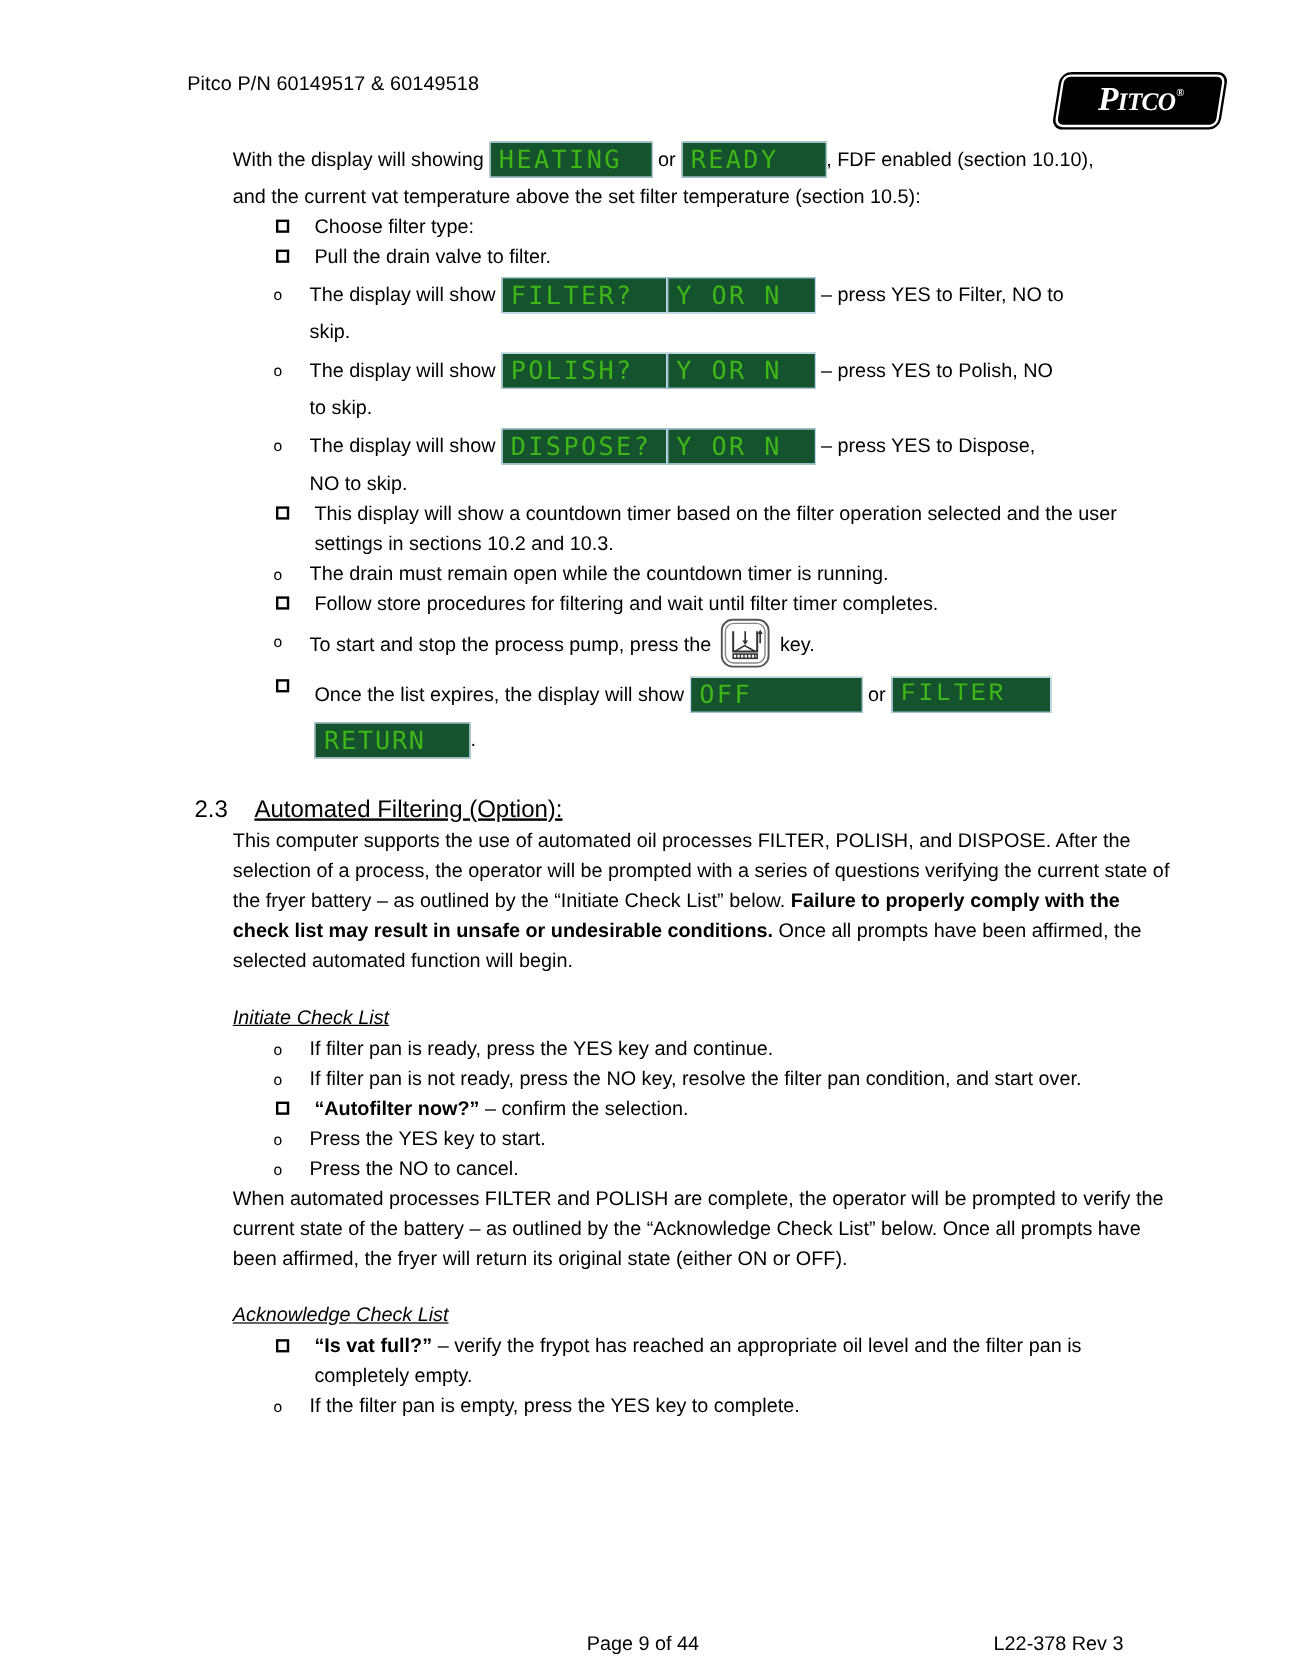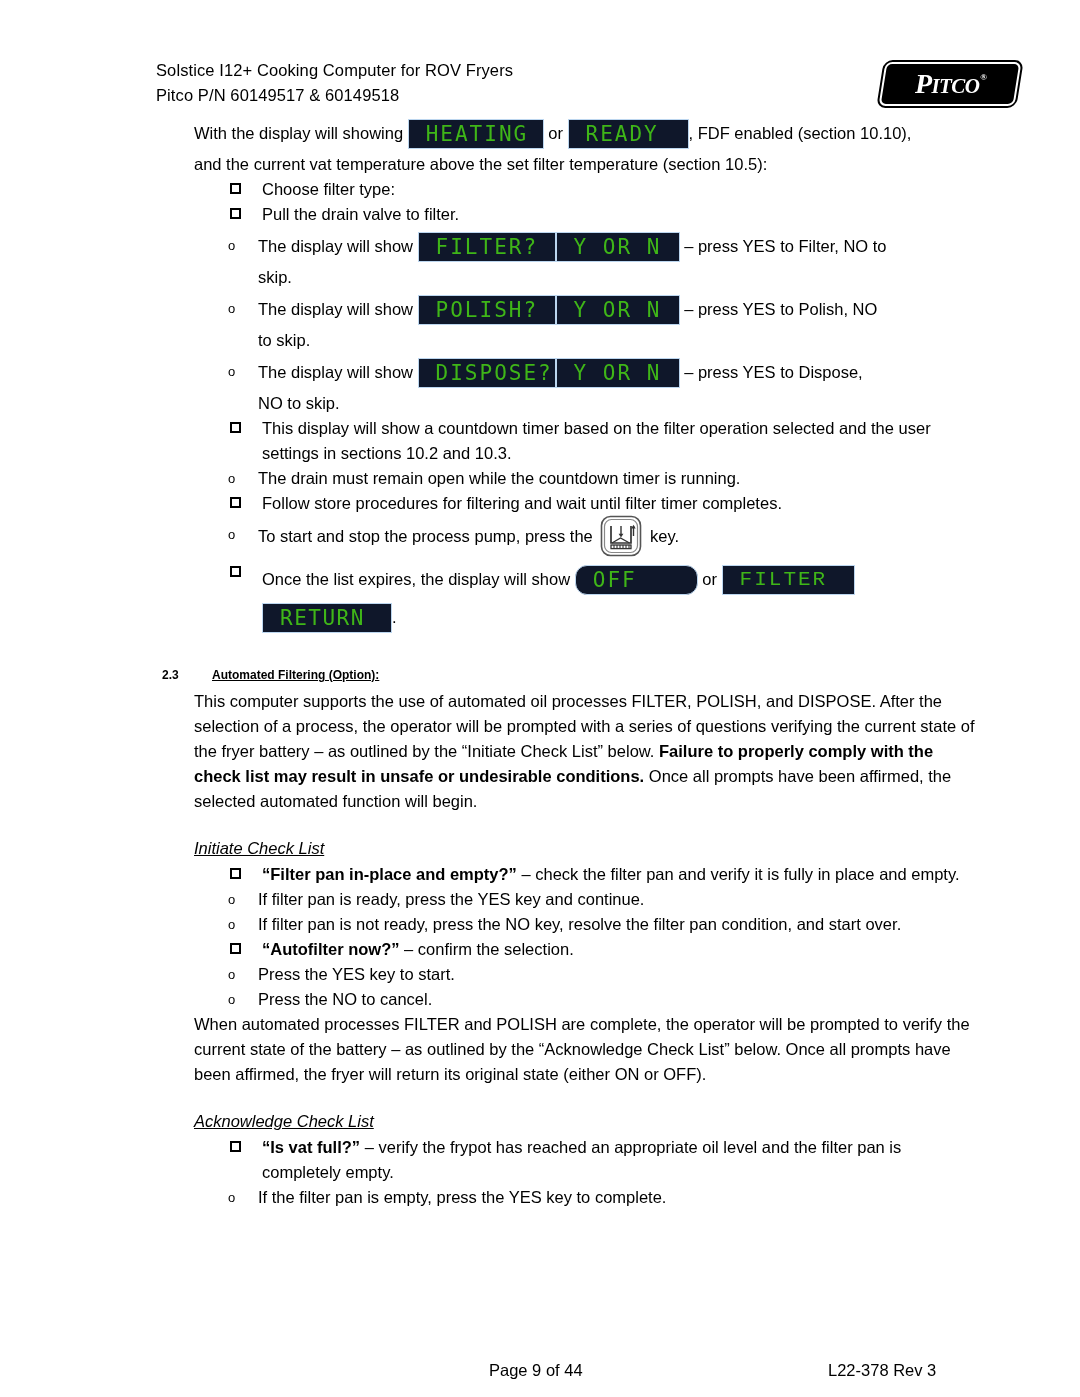--- a/index.html
+++ b/index.html
@@ -72,22 +72,22 @@
   h3.sec-head {
     font-size: 16px;
     font-weight: bold;
     margin: 5px 0 4px 0;
     padding-left: 46px;
     line-height: 22px;
   }
   h3.sec-head .num { display: inline-block; width: 56px; }
 
   h3.sec-head-2 {
-    font-size: 12px;
-    font-weight: bold;
+    font-size: 20px;
+    font-weight: normal;
     margin: 28px 0 3px 0;
     padding-left: 6px;
     line-height: 22px;
   }
   h3.sec-head-2 .num { display: inline-block; width: 50px; }
   h3.sec-head-2 .u { text-decoration: underline; }
 
   .checklist-title {
     font-size: 16.5px;
     font-style: italic;
@@ -158,39 +158,39 @@
   }
   ul.lv2 > li .cont { line-height: 25px; display: block; }
 
   .b { font-weight: bold; }
 
   
   .led {
     display: inline-block;
     vertical-align: middle;
     border: 1px solid #bcd6ef;
-    background: #0f172a;
+    background: #14532d;
     color: #3fb618;
     font-family: "DejaVu Sans Mono", monospace;
     font-size: 21px;
     line-height: 26px;
     height: 30px;
-    padding: 1px 7px 2px 17px;
+    padding: 1px 7px 2px 7px;
     letter-spacing: 2px;
     white-space: pre;
     position: relative;
     top: -1px;
     overflow: hidden;
     font-weight: 500;
   }
   .led.w-heating { width: 136px; }
   .led.w-ready   { width: 121px; }
   .led.w-prompt  { width: 138px; }
   .led.w-yorn    { width: 124px; }
-  .led.w-off     { width: 123px; border-radius: 12px; }
+  .led.w-off     { width: 144px; }
   .led.w-filter  { width: 133px; font-family: Liberation Mono, monospace; }
   .led.w-return  { width: 130px; letter-spacing: 1.5px; }
 
   
   .key-icon {
     display: inline-block;
     vertical-align: middle;
     width: 44px;
     height: 44px;
     position: relative;
@@ -216,21 +216,20 @@
     left: 828px;
   }
 </style>
 </head>
 <body>
 
 <div class="page">
 
   <div class="header">
     <div class="header-lines">
-      <div>Solstice I12+ Cooking Computer for ROV Fryers</div>
       <div>Pitco P/N 60149517 &amp; 60149518</div>
     </div>
     <div class="logo">
       <span class="logo-text"><span>P</span><span class="small">ITCO</span><span class="reg">®</span></span>
     </div>
   </div>
 
 
   <div class="lead">
     <span>With the display will showing</span>
@@ -318,23 +317,20 @@
       <span class="cont" style="display:block;line-height:38px;"><span class="led w-return">RETURN</span><span>.</span></span>
     </li>
   </ul>
 
   <h3 class="sec-head-2"><span class="num">2.3</span><span class="u">Automated Filtering (Option):</span></h3>
 
   <p class="intro"><span>This computer supports the use of automated oil processes FILTER, POLISH, and DISPOSE. After the selection of a process, the operator will be prompted with a series of questions verifying the current state of the fryer battery – as outlined by the “Initiate Check List” below.  </span><span class="b">Failure to properly comply with the check list may result in unsafe or undesirable conditions.</span><span>  Once all prompts have been affirmed, the selected automated function will begin.</span></p>
 
   <div class="checklist-title">Initiate Check List</div>
 
-  <ul class="lv1">
-    <li><span class="bullet"></span><span class="b">“Filter pan in-place and empty?”</span><span> – check the filter pan and verify it is fully in place and empty.</span></li>
-  </ul>
 
   <ul class="lv2">
     <li><span class="bullet-o">o</span><span>If filter pan is ready, press the YES key and continue.</span></li>
     <li><span class="bullet-o">o</span><span>If filter pan is not ready, press the NO key, resolve the filter pan condition, and start over.</span></li>
   </ul>
 
   <ul class="lv1">
     <li><span class="bullet"></span><span class="b">“Autofilter now?”</span><span> – confirm the selection.</span></li>
   </ul>
 

